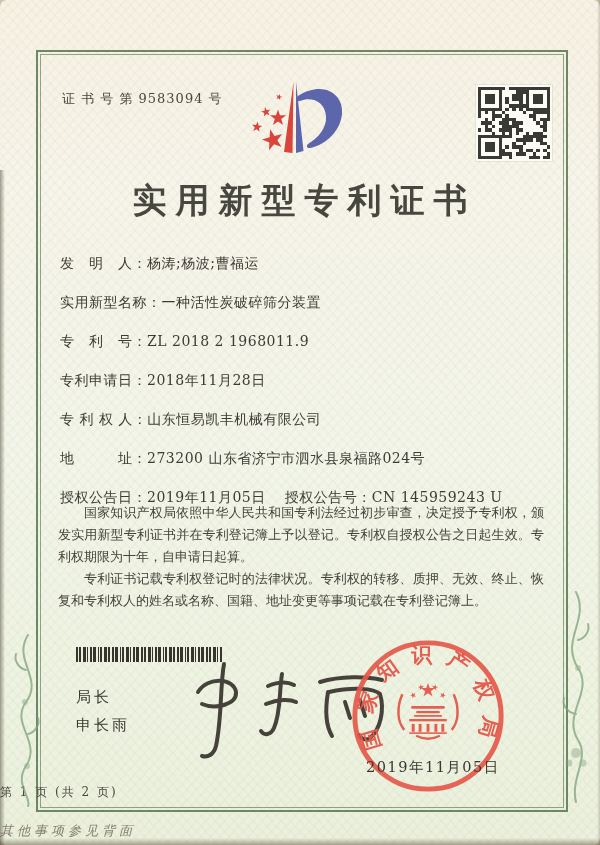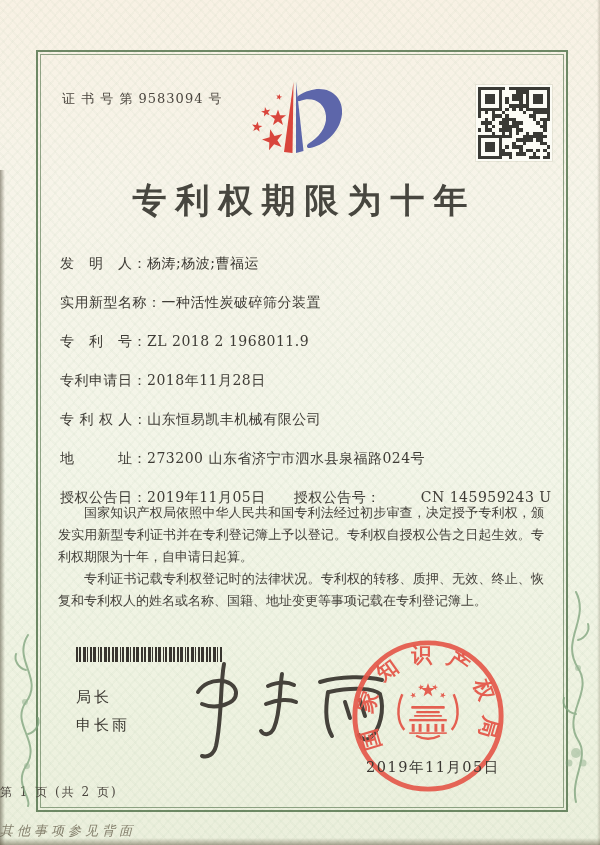--- a/index.html
+++ b/index.html
@@ -9,37 +9,38 @@
     font-family:"DejaVu Serif","Liberation Serif",serif;
     --seal-red:#e4584a; --logo-red:#d9453c; --logo-blue:#5d66aa;
     --border-green:#57764f; --orn-green:#7da27b; --ink:#3e3b35;
   }
   .page{
     position:absolute;inset:0;
     background:
       repeating-linear-gradient(48deg, rgba(139,174,137,.05) 0 2px, rgba(0,0,0,0) 2px 7px),
       repeating-linear-gradient(-48deg, rgba(139,174,137,.05) 0 2px, rgba(0,0,0,0) 2px 7px),
       linear-gradient(180deg,#f8f1e4 0%,#f7f4e9 22%,#f3f5e8 55%,#eef2e0 85%,#ebefdc 100%);
+    border-radius: 7px;
   }
   .frame{
     position:absolute;left:36px;top:50px;width:528px;height:758px;
     border:2px solid var(--border-green);opacity:.85;
   }
   .frame::after{content:'';position:absolute;inset:2px;border:1px solid var(--border-green);opacity:.75;}
   .cert-no{position:absolute;left:62px;top:90px;font-size:13px;letter-spacing:1px;color:#4a453e;}
   .logo{position:absolute;left:226px;top:68px;}
   .qr-box{position:absolute;left:476px;top:85px;width:76px;height:76px;background:#fcfcf5;
     box-shadow:0 0 0 1px rgba(120,120,100,.12);display:flex;align-items:center;justify-content:center;}
   .title{position:absolute;top:178px;left:0;right:0;text-align:center;
     font-size:34px;font-weight:600;letter-spacing:9px;text-indent:9px;color:#47463f;}
   .fields{position:absolute;left:60px;top:252px;right:54px;font-size:14px;color:var(--ink);}
   .frow{display:flex;line-height:22px;margin-bottom:17px;white-space:nowrap;}
   .flabel{letter-spacing:.5px;}
   .fvalue{letter-spacing:.5px;}
-  .pair2{margin-left:28px;display:flex;gap:40px;}
+  .pair2{margin-left:19px;display:flex;}
   .body-text{position:absolute;left:58px;right:56px;top:502px;font-size:13px;line-height:22px;
     color:#45423c;text-align:justify;font-family:Liberation Serif, serif;}
   .body-text p{margin:0;text-indent:2em;}
   .barcode{position:absolute;left:76px;top:647px;width:150px;height:15px;display:flex;align-items:stretch;}
   .barcode div{background:#38352f;flex:none;}
   .director{position:absolute;left:76px;top:688px;font-size:15px;color:#3b3831;
     font-family:"DejaVu Sans","Liberation Sans",sans-serif;letter-spacing:3px;}
   .director div{margin-bottom:9px;}
   .signature{position:absolute;left:182px;top:652px;}
   .seal{position:absolute;left:344px;top:632px;width:168px;height:168px;}
@@ -327,21 +328,21 @@
         <rect x="6" y="20" width="1" height="1" fill="#3a3a35"></rect>
         <rect x="9" y="20" width="1" height="1" fill="#3a3a35"></rect>
         <rect x="15" y="20" width="1" height="1" fill="#3a3a35"></rect>
         <rect x="16" y="20" width="1" height="1" fill="#3a3a35"></rect>
         <rect x="17" y="20" width="1" height="1" fill="#3a3a35"></rect>
         <rect x="19" y="20" width="1" height="1" fill="#3a3a35"></rect>
         <rect x="20" y="20" width="1" height="1" fill="#3a3a35"></rect>
       </svg>
   </div>
 
-  <div class="title">专利权期限为十年</div>
+  <div class="title">实用新型专利证书</div>
 
   <div class="fields">
     <div class="frow">
       <span class="flabel">发　明　人：</span>
       <span class="fvalue">杨涛;杨波;曹福运</span>
     </div>
     <div class="frow">
       <span class="flabel">实用新型名称：</span>
       <span class="fvalue">一种活性炭破碎筛分装置</span>
     </div>

